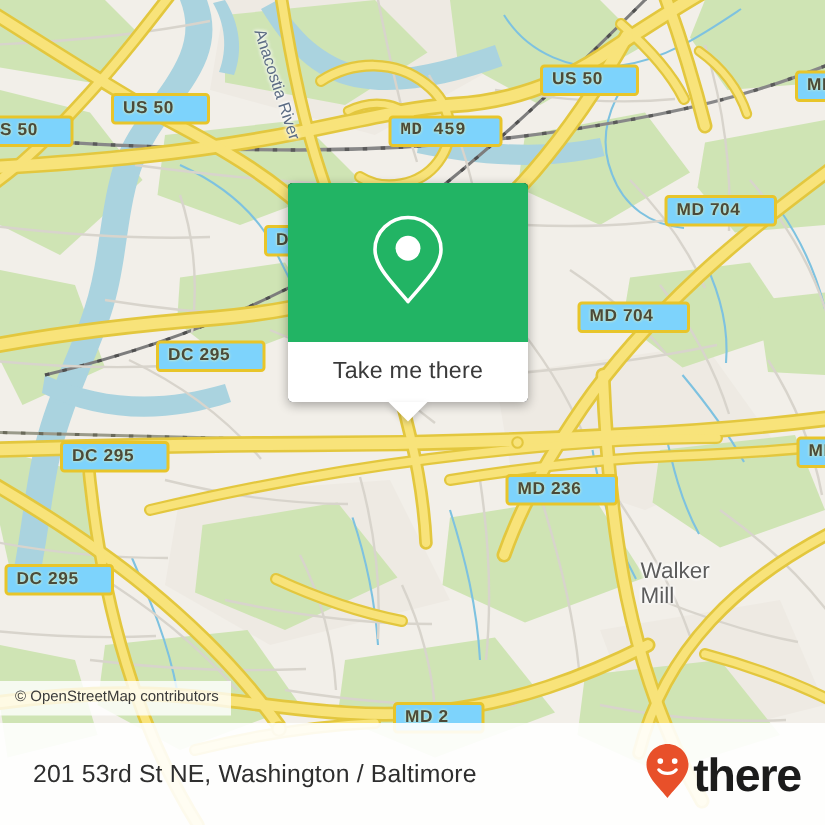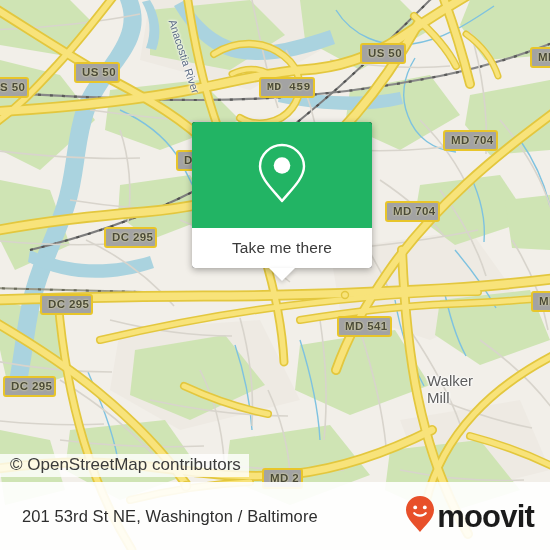--- a/index.html
+++ b/index.html
@@ -19,28 +19,28 @@
   #map-canvas {
     position: absolute;
     inset: 0;
     background: #f2efe9;
   }
   #map-svg { position: absolute; inset: 0; display: block; }
 
   
   .shield {
     position: absolute;
-    background: #a3a3a3;
+    background: #7dd3fc;
     border: 2px solid #e8c52a;
     border-radius: 3px;
     color: #4a4a3a;
     font-weight: bold;
     font-size: 11.5px;
     letter-spacing: .4px;
-    padding: 1px 2px 2px 6px;
+    padding: 1px 22px 2px 6px;
     white-space: nowrap;
     line-height: 14px;
     text-shadow: 0 0 2px #fdf6a6;
     z-index: 20;
   }
 
   
   .place-label {
     position: absolute;
     color: #5d5d5d;
@@ -59,21 +59,21 @@
     white-space: nowrap;
     text-shadow: 0 0 3px #fff, 0 0 3px #fff, 0 0 2px #fff;
     z-index: 18;
     pointer-events: none;
   }
 
   
   #popup {
     position: absolute;
     left: 192px; top: 122px;
-    width: 180px;
+    width: 160px;
     border-radius: 3px;
     box-shadow: 0 2px 7px rgba(0,0,0,.33);
     z-index: 40;
     background: #000000;
     overflow: visible;
   }
   #popup-head {
     height: 106px;
     border-radius: 3px 3px 0 0;
     display: flex;
@@ -105,21 +105,21 @@
     filter: drop-shadow(0 2px 2px rgba(0,0,0,.20));
   }
 
   
   #attribution {
     position: absolute;
     left: 0; bottom: 73px;
     padding: 3px 8px 4px 10px;
     background: rgba(255,255,255,.80);
     color: #3b3b3b;
-    font-size: 17px;
+    font-size: 10px;
     line-height: 16px;
     z-index: 35;
   }
 
   
   #bottom-bar {
     position: absolute;
     left: 0; right: 0; bottom: 0;
     height: 68px;
     background: rgba(255,255,255,.90);
@@ -365,21 +365,21 @@
     <div class="shield" style="left:74px;  top:62px;">US 50</div>
     <div class="shield" style="left:259px; top:77px;font-family:Liberation Mono, monospace;">MD 459</div>
     <div class="shield" style="left:360px; top:43px;">US 50</div>
     <div class="shield" style="left:530px; top:47px;">MD</div>
     <div class="shield" style="left:443px; top:130px;">MD 704</div>
     <div class="shield" style="left:385px; top:201px;">MD 704</div>
     <div class="shield" style="left:104px; top:227px;">DC 295</div>
     <div class="shield" style="left:176px; top:150px;">D</div>
     <div class="shield" style="left:40px;  top:294px;">DC 295</div>
     <div class="shield" style="left:3px;   top:376px;">DC 295</div>
-    <div class="shield" style="left:337px; top:316px;">MD 541</div>
+    <div class="shield" style="left:337px; top:316px;">MD 236</div>
     <div class="shield" style="left:531px; top:291px;">MD</div>
     <div class="shield" style="left:262px; top:468px;">MD 2</div>
 
     <div class="place-label" style="left:427px; top:372px; width:90px;">Walker
 Mill</div>
 
     <div class="river-label" style="left:178px; top:18px; transform: rotate(72deg); transform-origin: left top;">Anacostia River</div>
   </div>
 
   <div id="popup">
@@ -403,17 +403,17 @@
     <span id="bottom-address">201 53rd St NE, Washington / Baltimore</span>
     <span id="moovit-logo">
       <span>
         <svg width="30" height="38" viewBox="0 0 30 38" aria-hidden="true">
           <path d="M15 1 C7.3 1 1 7.2 1 14.9 C1 23.5 10.5 31 15 37 C19.5 31 29 23.5 29 14.9 C29 7.2 22.7 1 15 1 Z" fill="#e8502a"></path>
           <circle cx="10.2" cy="12.4" r="1.9" fill="#ffffff"></circle>
           <circle cx="19.8" cy="12.4" r="1.9" fill="#ffffff"></circle>
           <path d="M9.2 18.2 C11.6 21.4 18.4 21.4 20.8 18.2" fill="none" stroke="#ffffff" stroke-width="2.1" stroke-linecap="round"></path>
         </svg>
       </span>
-      <span id="moovit-wordmark">moovit</span>
+      <span id="moovit-wordmark">there</span>
     </span>
   </div>
 
 </div>
 
 </body></html>

